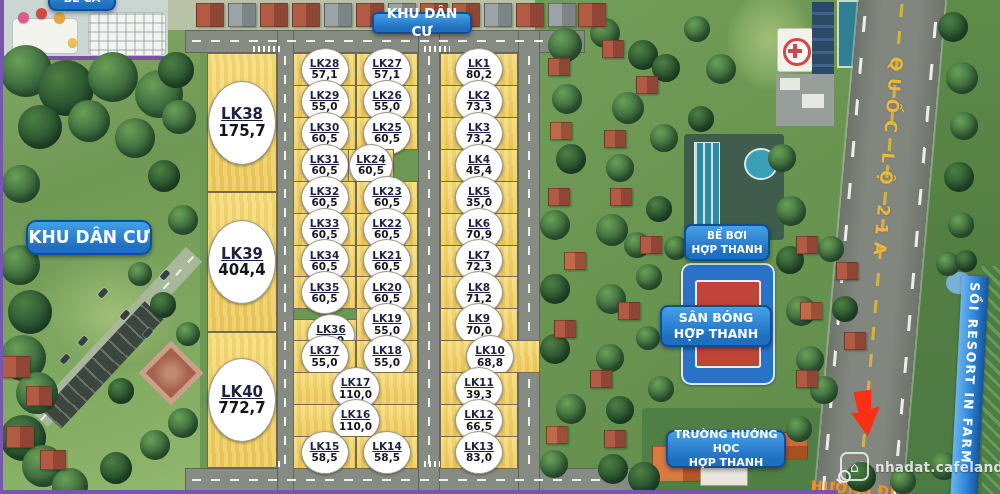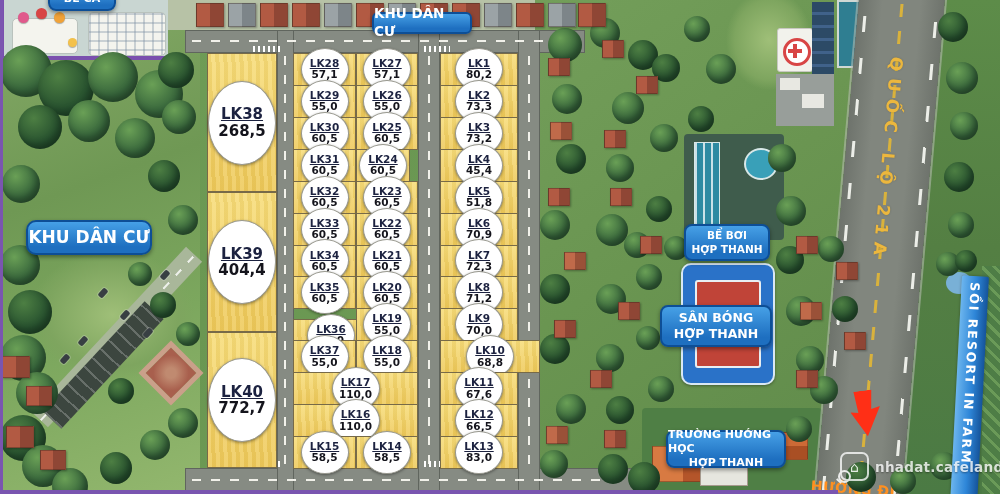--- a/index.html
+++ b/index.html
@@ -36,21 +36,21 @@
     background:repeating-linear-gradient(88deg,rgba(255,255,255,.13) 0 4px,rgba(139,109,40,.07) 4px 8px);}
   .badge{position:relative;z-index:5;background:#fff;border:1px solid #98988e;border-radius:50%;
     width:46px;height:41px;display:flex;flex-direction:column;align-items:center;justify-content:center;
     box-shadow:0 1px 3px rgba(0,0,0,.4);line-height:1.08;text-align:center;}
   .badge .lk{font-weight:bold;font-size:10.5px;color:#1c2240;text-decoration:underline;}
   .badge .ar{font-weight:bold;font-size:10.5px;color:#14141c;}
   .badge.big{width:82px;height:82px;}
   .badge.big .lk,.badge.big .ar{font-size:15px;}
   
   .bluelab{position:absolute;background:linear-gradient(180deg,#46a0e6,var(--blue,#1e6fc0) 80%);
-    border:2px solid #0d4e96;border-radius:8px;color:#fff;font-weight:bold;
+    border:2px solid #0d4e96;border-radius:8px;color:#fff;font-weight:bold;text-align:center;
     box-shadow:0 2px 4px rgba(0,0,0,.4);display:flex;flex-direction:column;align-items:center;justify-content:center;
     line-height:1.3;z-index:5;box-sizing:border-box;}
   
   .kinder{left:0;top:0;width:168px;height:60px;background:#c9d6d2;z-index:2;
     border-left:4px solid #7a50ae;border-bottom:4px solid #7a50ae;box-sizing:border-box;}
   .kblock{position:absolute;background:#f4f4ee;border:1px solid #b9c2bd;border-radius:5px;}
   .dome{position:absolute;border-radius:50%;width:11px;height:11px;box-shadow:0 1px 1px rgba(0,0,0,.3);}
   .helipad{position:absolute;left:777px;top:28px;width:34px;height:42px;background:#f2f2ec;border:1px solid #c8c8c2;
     border-radius:3px;z-index:2;}
   .cross-ring{position:absolute;left:5px;top:9px;width:22px;height:22px;border:3px solid #d84545;border-radius:50%;background:#fff;}
@@ -174,21 +174,21 @@
   <div class="dashv" style="left:528px;top:56px;height:408px;"></div>
   <div class="ticks" style="left:253px;top:46px;width:28px;"></div>
   <div class="ticks" style="left:424px;top:46px;width:26px;"></div>
   <div class="ticks" style="left:253px;top:461px;width:28px;"></div>
   <div class="ticks" style="left:424px;top:461px;width:26px;"></div>
 
   <div id="plots">
       <div class="plot" style="left: 207px; top: 53px; width: 70px; height: 139px;">
         <div class="badge big">
           <span class="lk">LK38</span>
-          <span class="ar">268,5</span>
+          <span class="ar">175,7</span>
         </div>
       </div>
       <div class="plot" style="left: 207px; top: 192px; width: 70px; height: 140px;">
         <div class="badge big">
           <span class="lk">LK39</span>
           <span class="ar">404,4</span>
         </div>
       </div>
       <div class="plot" style="left: 207px; top: 332px; width: 70px; height: 136px;">
         <div class="badge big">
@@ -267,21 +267,21 @@
           <span class="lk">LK26</span>
           <span class="ar">55,0</span>
         </div>
       </div>
       <div class="plot" style="left: 356px; top: 116.84px; width: 62px; height: 32.92px;">
         <div class="badge">
           <span class="lk">LK25</span>
           <span class="ar">60,5</span>
         </div>
       </div>
-      <div class="plot" style="left: 356px; top: 148.76px; width: 54px; height: 32.92px;">
+      <div class="plot" style="left: 348px; top: 148.76px; width: 46px; height: 32.92px;">
         <div class="badge">
           <span class="lk">LK24</span>
           <span class="ar">60,5</span>
         </div>
       </div>
       <div class="plot" style="left: 356px; top: 180.68px; width: 62px; height: 32.92px;">
         <div class="badge">
           <span class="lk">LK23</span>
           <span class="ar">60,5</span>
         </div>
@@ -360,21 +360,21 @@
       </div>
       <div class="plot" style="left: 440px; top: 148.76px; width: 78px; height: 32.92px;">
         <div class="badge">
           <span class="lk">LK4</span>
           <span class="ar">45,4</span>
         </div>
       </div>
       <div class="plot" style="left: 440px; top: 180.68px; width: 78px; height: 32.92px;">
         <div class="badge">
           <span class="lk">LK5</span>
-          <span class="ar">51,8</span>
+          <span class="ar">35,0</span>
         </div>
       </div>
       <div class="plot" style="left: 440px; top: 212.6px; width: 78px; height: 32.92px;">
         <div class="badge">
           <span class="lk">LK6</span>
           <span class="ar">70,9</span>
         </div>
       </div>
       <div class="plot" style="left: 440px; top: 244.52px; width: 78px; height: 32.92px;">
         <div class="badge">
@@ -396,21 +396,21 @@
       </div>
       <div class="plot" style="left: 440px; top: 340.28px; width: 100px; height: 32.92px;">
         <div class="badge">
           <span class="lk">LK10</span>
           <span class="ar">68,8</span>
         </div>
       </div>
       <div class="plot" style="left: 440px; top: 372.2px; width: 78px; height: 32.92px;">
         <div class="badge">
           <span class="lk">LK11</span>
-          <span class="ar">67,6</span>
+          <span class="ar">39,3</span>
         </div>
       </div>
       <div class="plot" style="left: 440px; top: 404.12px; width: 78px; height: 32.92px;">
         <div class="badge">
           <span class="lk">LK12</span>
           <span class="ar">66,5</span>
         </div>
       </div>
       <div class="plot" style="left: 440px; top: 436.04px; width: 78px; height: 32.92px;">
         <div class="badge">

